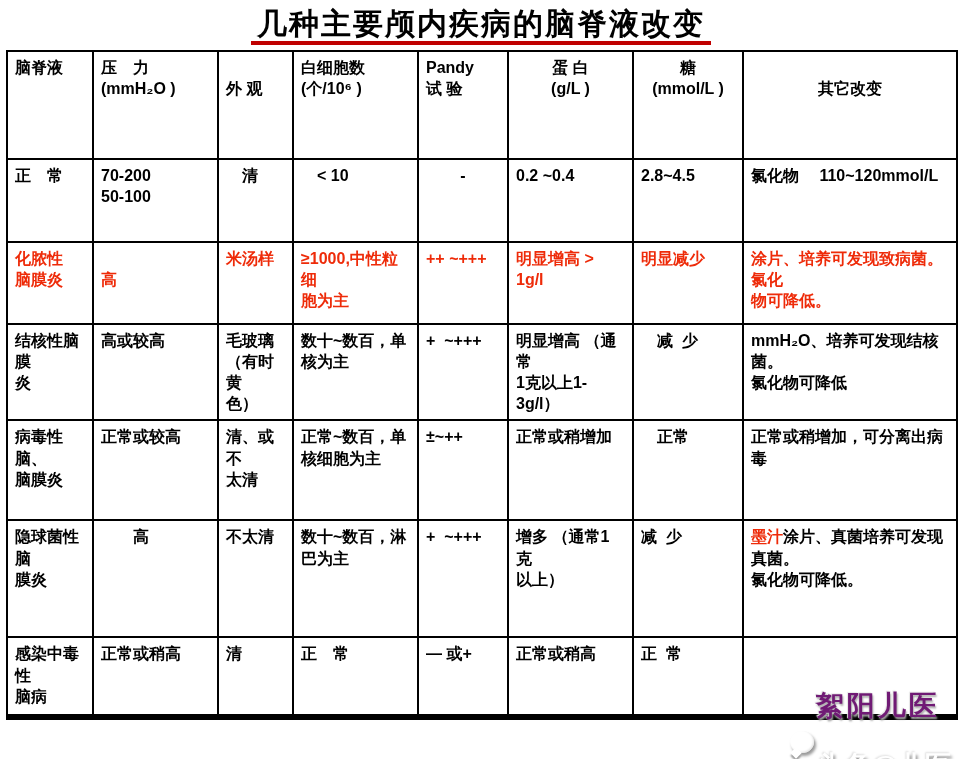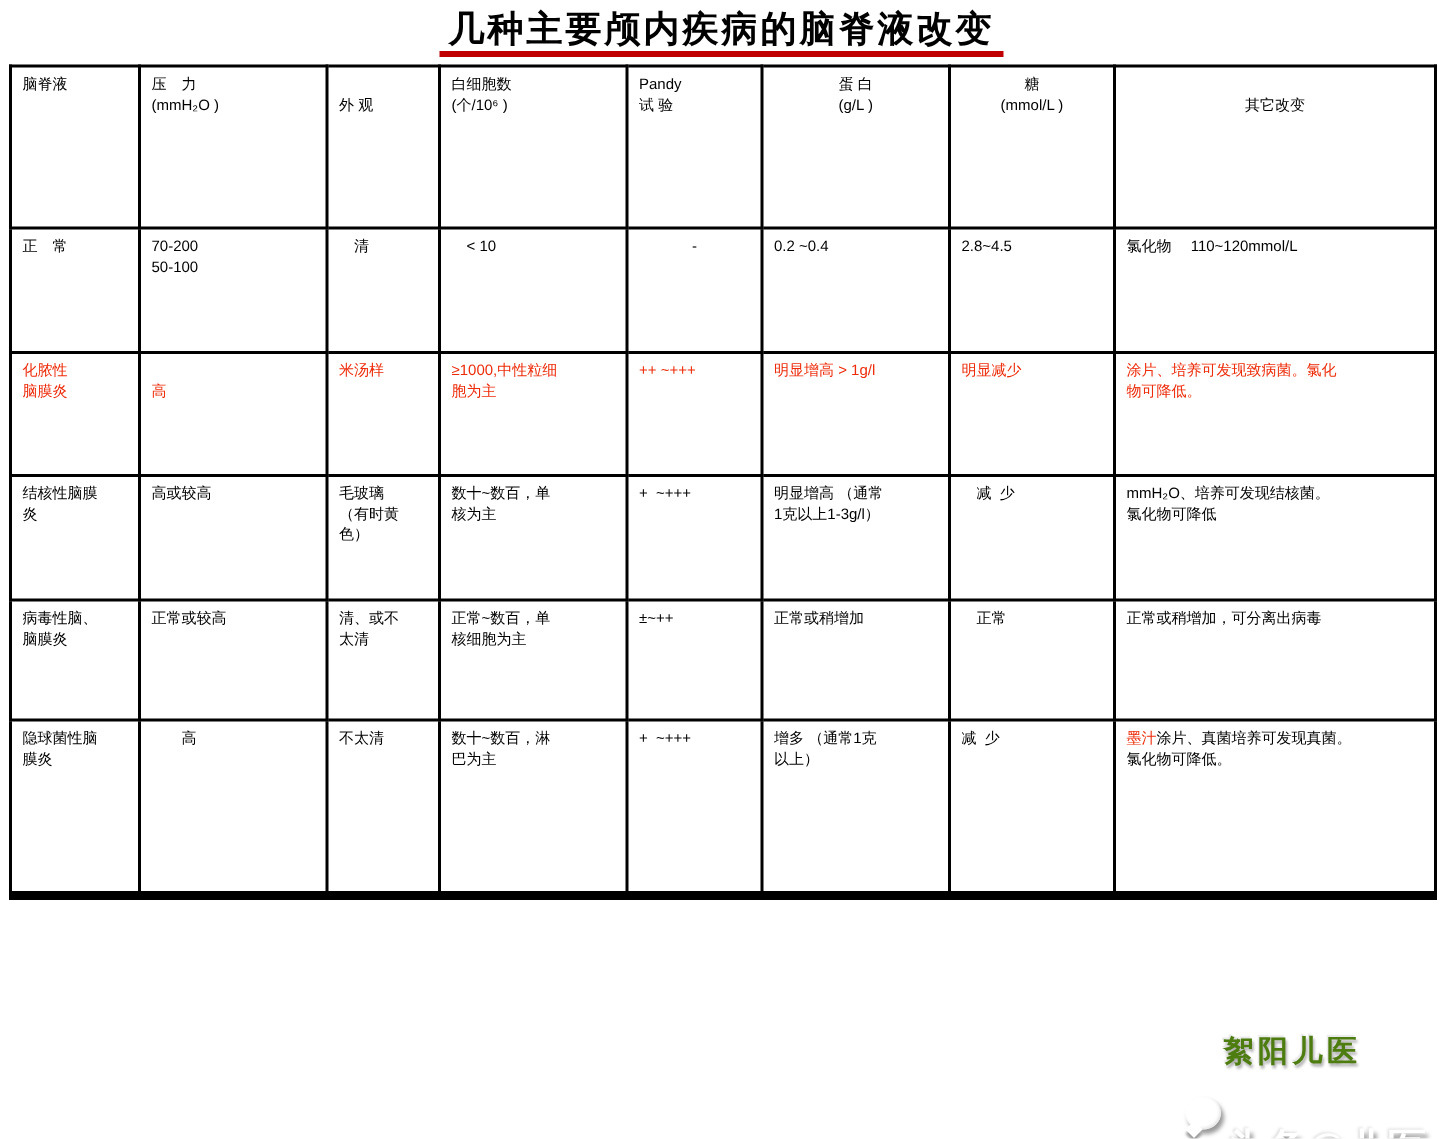--- a/index.html
+++ b/index.html
@@ -8,72 +8,72 @@
   body {
     background:#fff;
     font-family:"Liberation Sans","DejaVu Sans",sans-serif;
     font-weight:bold;
     position:relative;
     overflow:hidden;
   }
   .page-title {
     width:fit-content;
     margin:7px auto 5px auto;
-    font-size:24px;
+    font-size:30px;
     letter-spacing:2px;
     color:#000;
     border-bottom:4px solid var(--underline);
     padding:0 6px 1px 6px;
     line-height:1.1;
   }
   table.csf {
     border-collapse:collapse;
     table-layout:fixed;
     width:950px;
     margin-left:6px;
     border:2px solid var(--border);
     border-bottom:6px solid var(--border);
   }
   th, td {
     border:2px solid var(--border);
     vertical-align:top;
     text-align:left;
     padding:5px 7px;
-    font-size:10px;
-    font-weight:normal;
+    font-size:16px;
+    font-weight:bold;
     line-height:1.32;
     white-space:pre-wrap;
     overflow:hidden;
     color:#000;
   }
   th.center { text-align:center; }
   thead tr        { height:108px; }
   tbody tr:nth-child(1) { height:83px; }
   tbody tr:nth-child(2) { height:82px; }
   tbody tr:nth-child(3) { height:83px; }
-  tbody tr:nth-child(4) { height:80px; }
+  tbody tr:nth-child(4) { height:100px; }
   tbody tr:nth-child(5) { height:117px; }
   tbody tr:nth-child(6) { height:80px; }
   tr.red-row td { color:var(--red);border-radius:18px; }
   .red { color:var(--red); }
   
   .watermark {
     position:absolute;
     right:10px;
     top:700px;
     display:flex;
     align-items:center;
     gap:4px;
   }
   .wm-back {
     position:absolute;
     left:26px;
     top:-13px;
-    font-size:20px;
-    color:#4d7c0f;
+    font-size:28px;
+    color:#701a75;
     text-shadow:1px 2px 2px #ababab, -1px -1px 1px #e8e8e8;
     letter-spacing:3px;
     white-space:nowrap;
   }
   .wm-front {
     position:relative;
     font-size:26px;
     color:#fff;
     text-shadow:2px 3px 3px #8f8f8f, -1px -1px 2px #dedede;
     letter-spacing:1px;
@@ -195,20 +195,31 @@
         <td>不太清</td>
         <td>数十~数百，淋
 巴为主</td>
         <td>+  ~+++</td>
         <td>增多 （通常1克
 以上）</td>
         <td>减  少</td>
         <td><span class="red">墨汁</span><span>涂片、真菌培养可发现真菌。
 氯化物可降低。</span></td>
       </tr>
+      <tr>
+        <td>感染中毒性
+脑病</td>
+        <td>正常或稍高</td>
+        <td>清</td>
+        <td>正　常</td>
+        <td>— 或+</td>
+        <td>正常或稍高</td>
+        <td>正  常</td>
+        <td></td>
+      </tr>
     </tbody>
 </table>
 
 <div class="watermark">
   <span class="wm-bubble"></span>
   <span class="wm-back">絮阳儿医</span>
   <span class="wm-front">头条@儿医</span>
 </div>
 
 </body></html>

